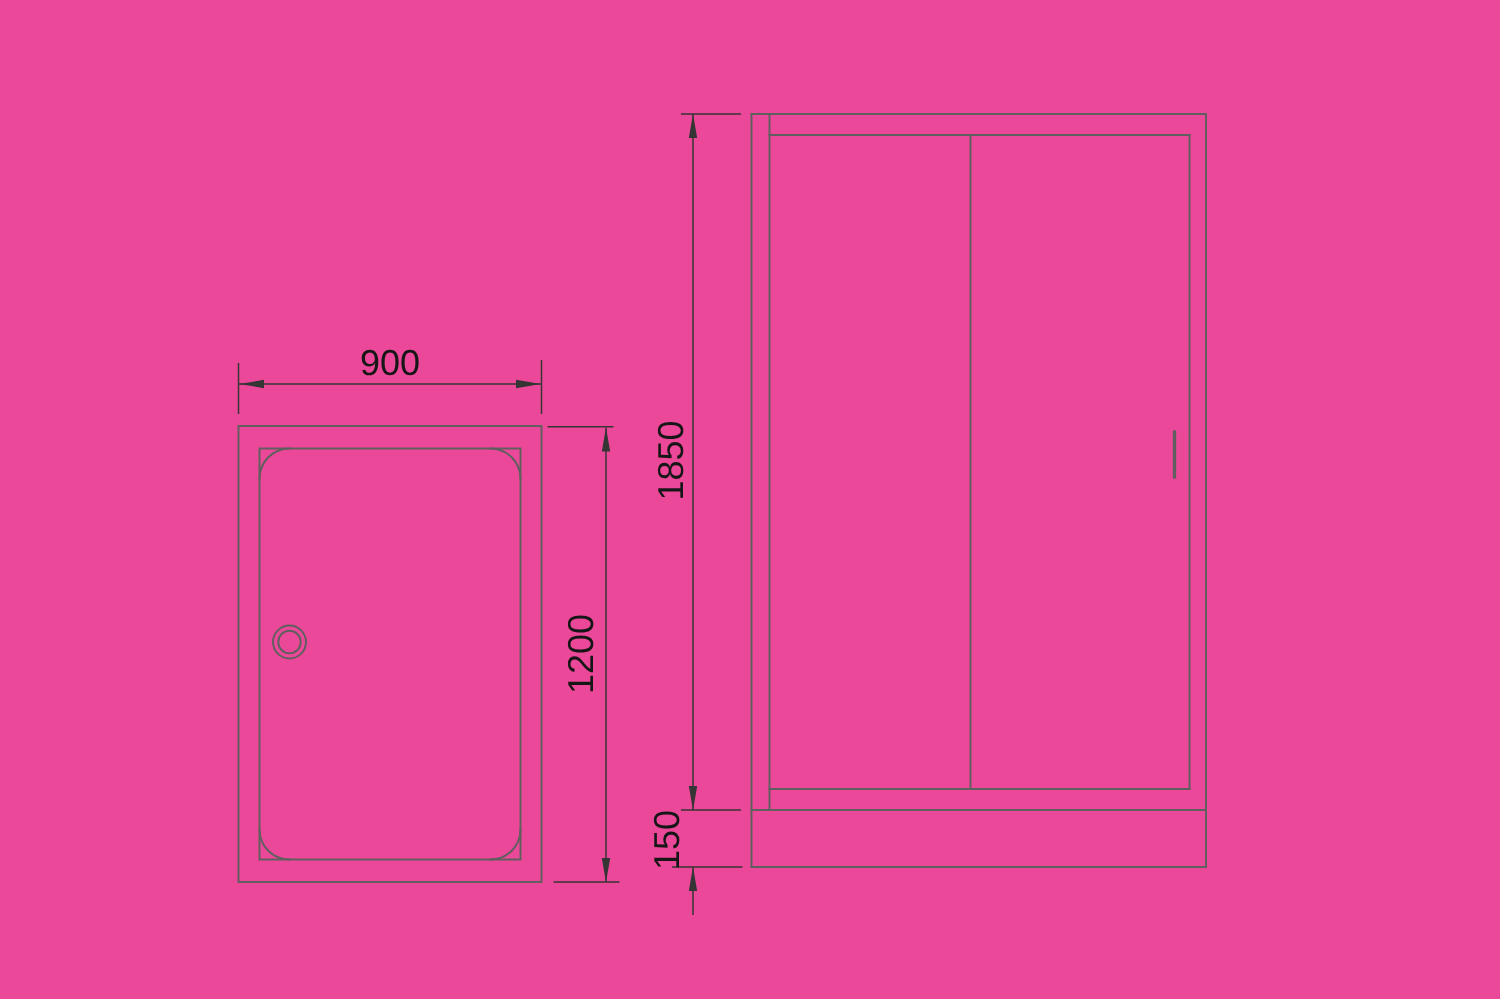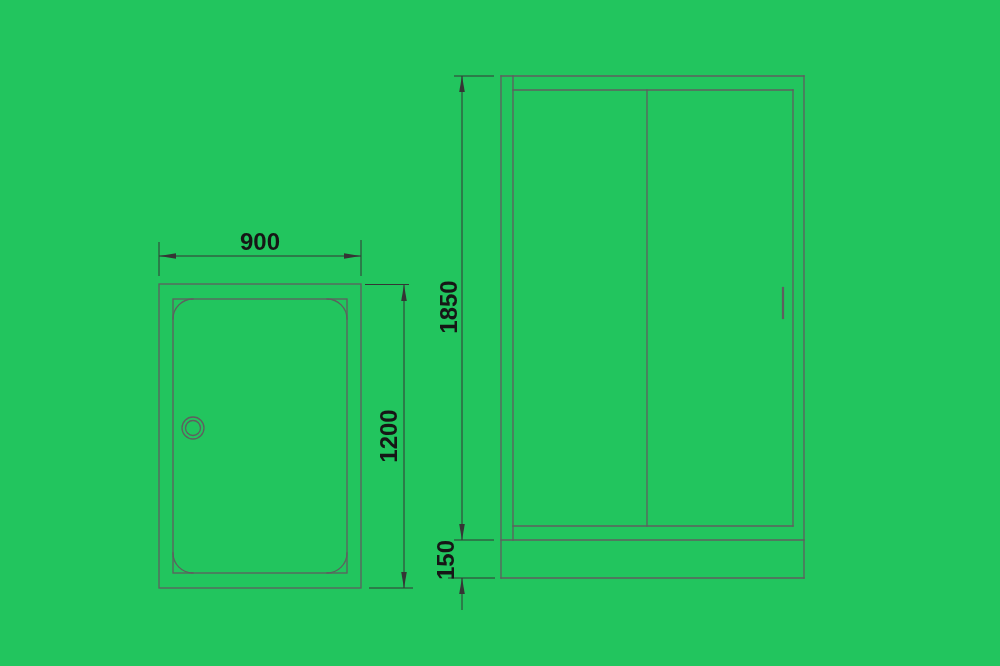--- a/index.html
+++ b/index.html
@@ -1,22 +1,21 @@
 <!DOCTYPE html>
 <html><head>
 <meta charset="utf-8">
 <style>
   html, body { margin: 0; padding: 0; background: #ffffff; }
   .stage {
     position: relative;
     width: 1000px;
     height: 666px;
-    background: #22c55e;
+    background: #ec4899;
     overflow: hidden;
-    font-weight: bold;
   }
   svg { display: block; }
   .obj  { fill: none; stroke-width: 1.3; stroke-linecap: square; }
   .dim  { fill: none; stroke-width: 1;   stroke-linecap: butt; }
   .handle { stroke-width: 2.2; }
   .labels text {
     font-family: "Liberation Sans", "DejaVu Sans", sans-serif;
     font-size: 24px;
   }
 </style>

